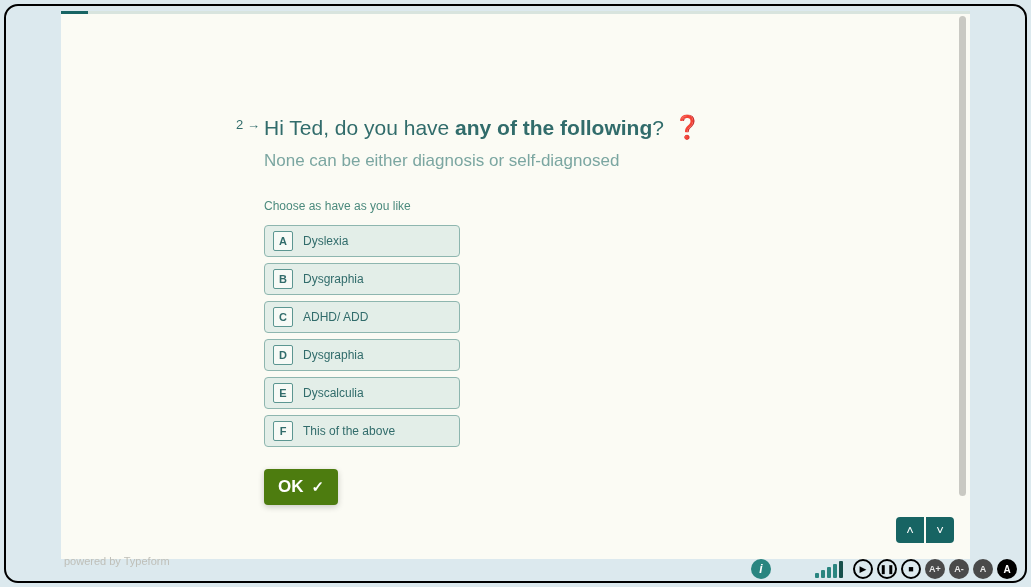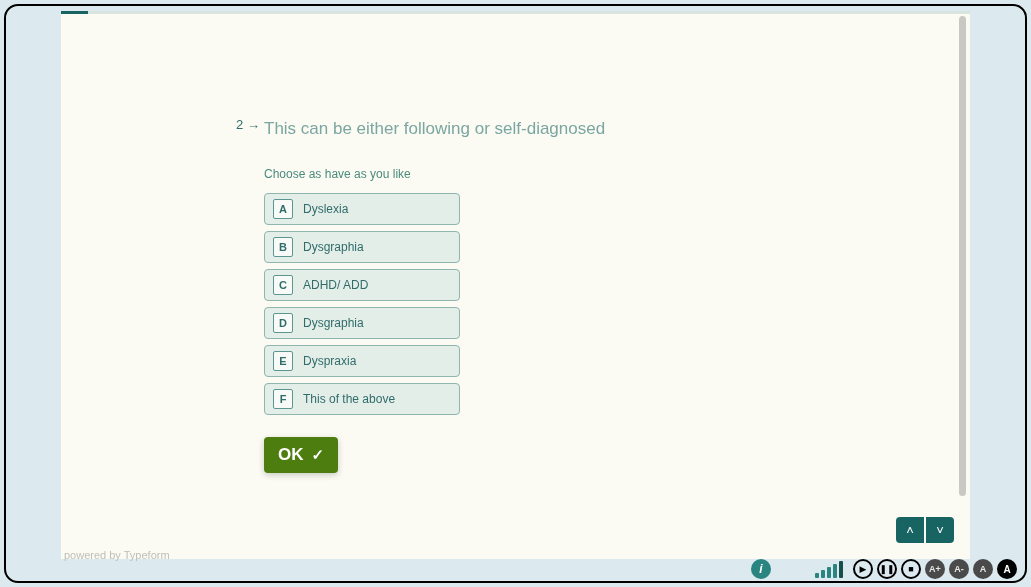--- a/index.html
+++ b/index.html
@@ -168,21 +168,21 @@
   align-items: center;
   justify-content: center;
   cursor: pointer;
   font-size: 13px;
 }
 .nav-btn:first-child { border-radius: 4px 0 0 4px; }
 .nav-btn:last-child { border-radius: 0 4px 4px 0; }
 .powered {
   position: absolute;
   left: 58px;
-  bottom: 20px;
+  bottom: 14px;
   font-size: 11px;
   color: #bfbfb8;
 }
 .bottom-icons {
   position: absolute;
   right: 8px;
   bottom: 2px;
   display: flex;
   align-items: center;
   gap: 4px;
@@ -243,22 +243,26 @@
       <div class="progress-fill"></div>
     </div>
     <div class="scrollbar-track">
       <div class="scrollbar-thumb"></div>
     </div>
 
     <div class="content">
       <span class="q-number">2</span>
       <span class="q-arrow">→</span>
 
-
-      <div class="q-subtitle">This can be either following or self-diagnosed</div>
+      <div class="q-title">
+        <span>Hi Ted, do you have </span><span class="bold">any of the following</span><span>?</span>
+        <span class="q-mark">❓</span>
+      </div>
+
+      <div class="q-subtitle">None can be either diagnosis or self-diagnosed</div>
       <div class="q-hint">Choose as have as you like</div>
 
       <div class="options">
         <div class="option">
           <div class="option-key">A</div>
           <div class="option-label">Dyslexia</div>
         </div>
         <div class="option">
           <div class="option-key">B</div>
           <div class="option-label">Dysgraphia</div>
@@ -266,21 +270,21 @@
         <div class="option">
           <div class="option-key">C</div>
           <div class="option-label">ADHD/ ADD</div>
         </div>
         <div class="option">
           <div class="option-key">D</div>
           <div class="option-label">Dysgraphia</div>
         </div>
         <div class="option">
           <div class="option-key">E</div>
-          <div class="option-label">Dyspraxia</div>
+          <div class="option-label">Dyscalculia</div>
         </div>
         <div class="option">
           <div class="option-key">F</div>
           <div class="option-label">This of the above</div>
         </div>
       </div>
 
       <button class="ok-btn">
         <span>OK</span>
         <span class="check">✓</span>

